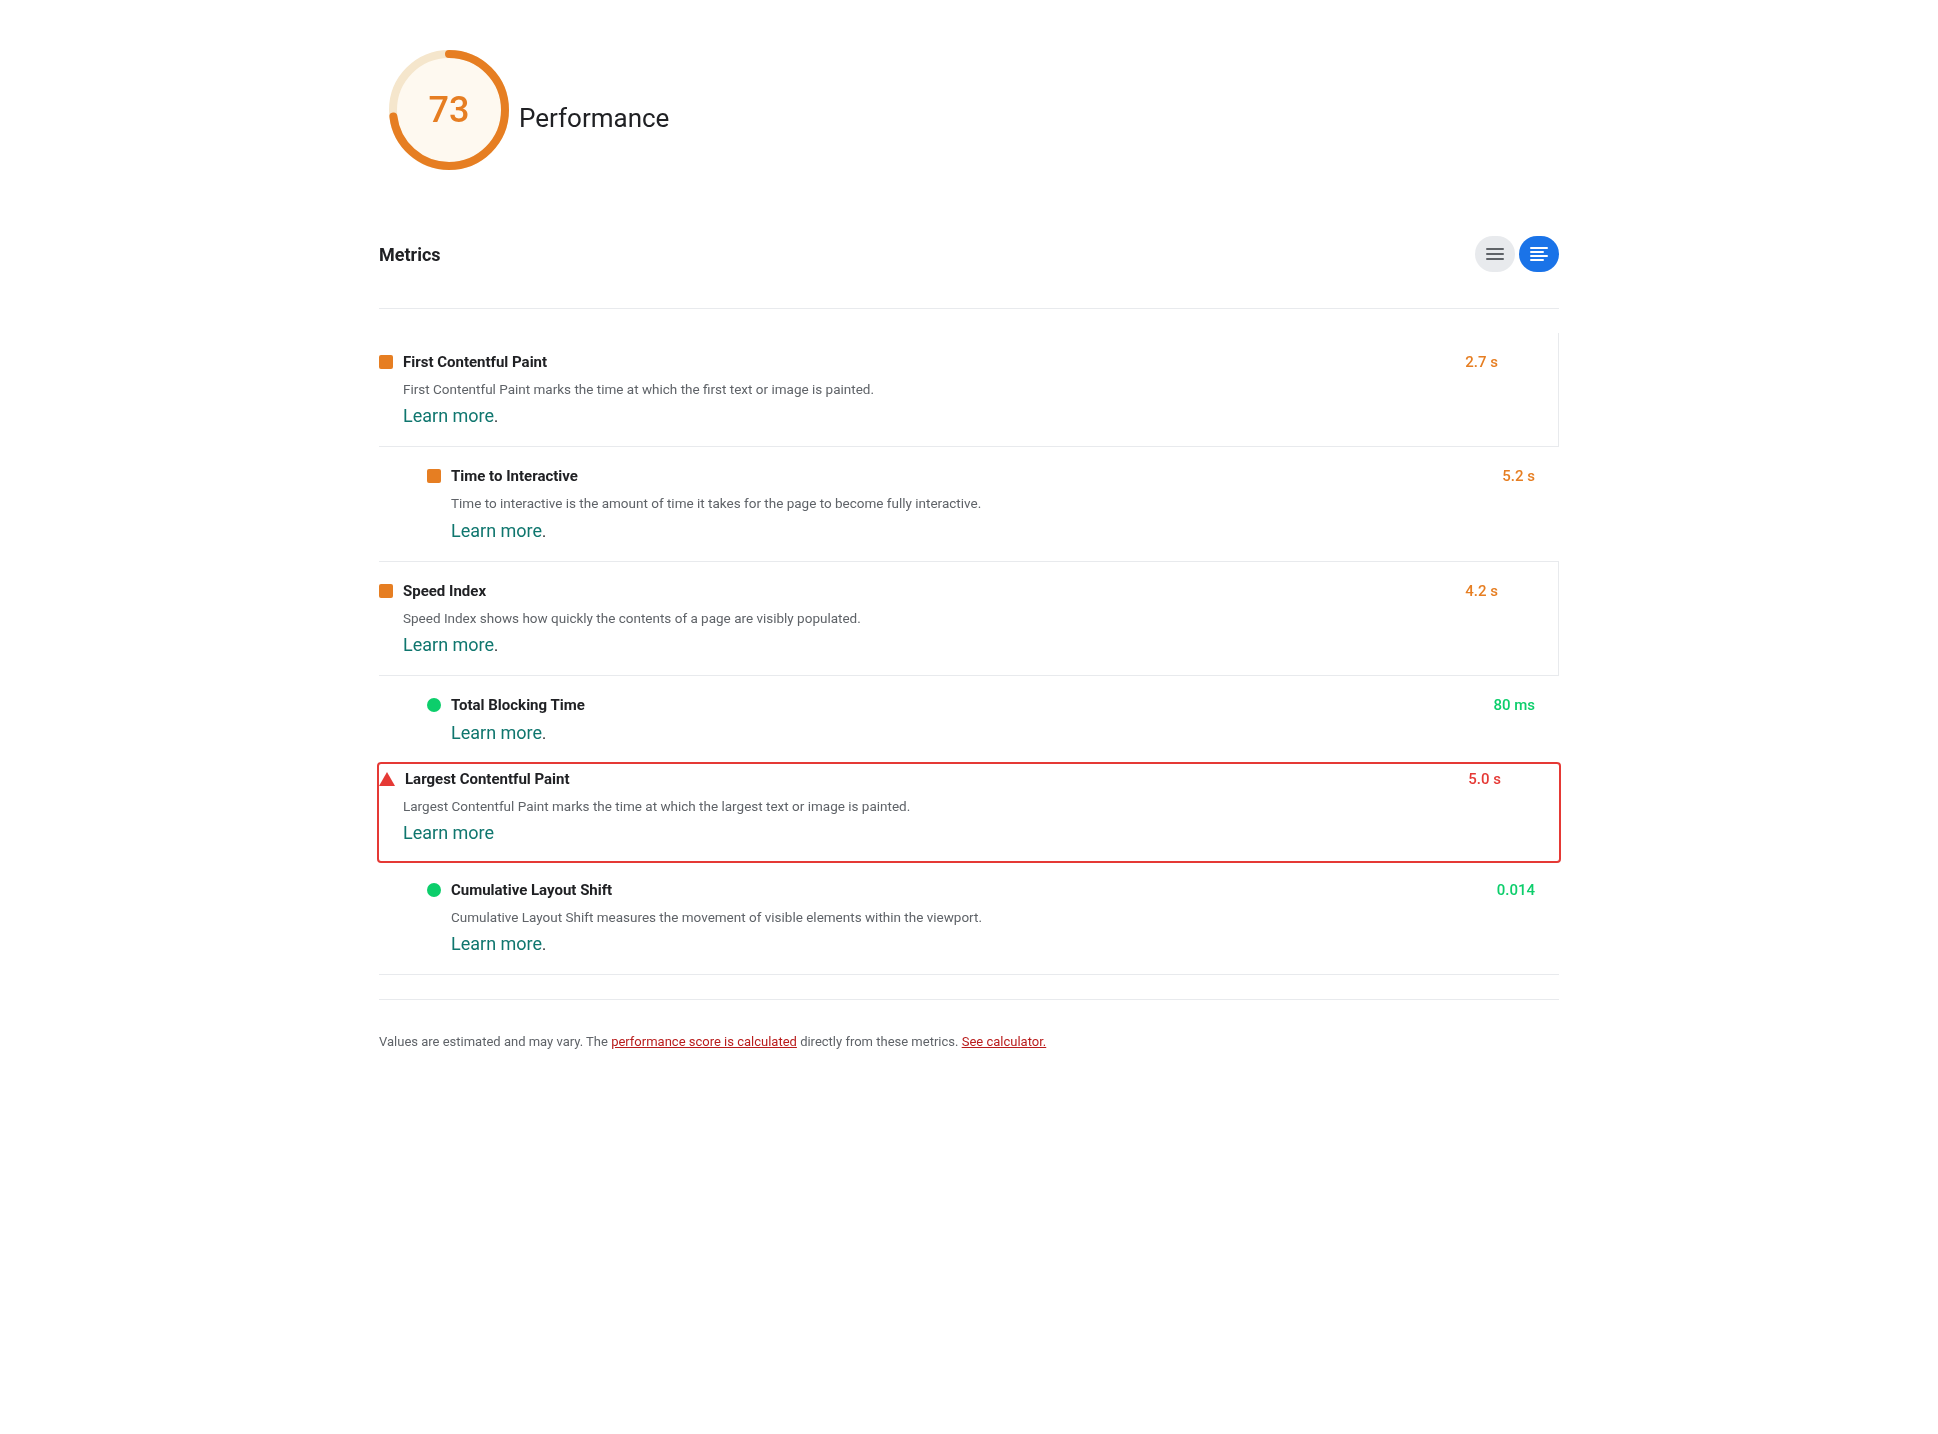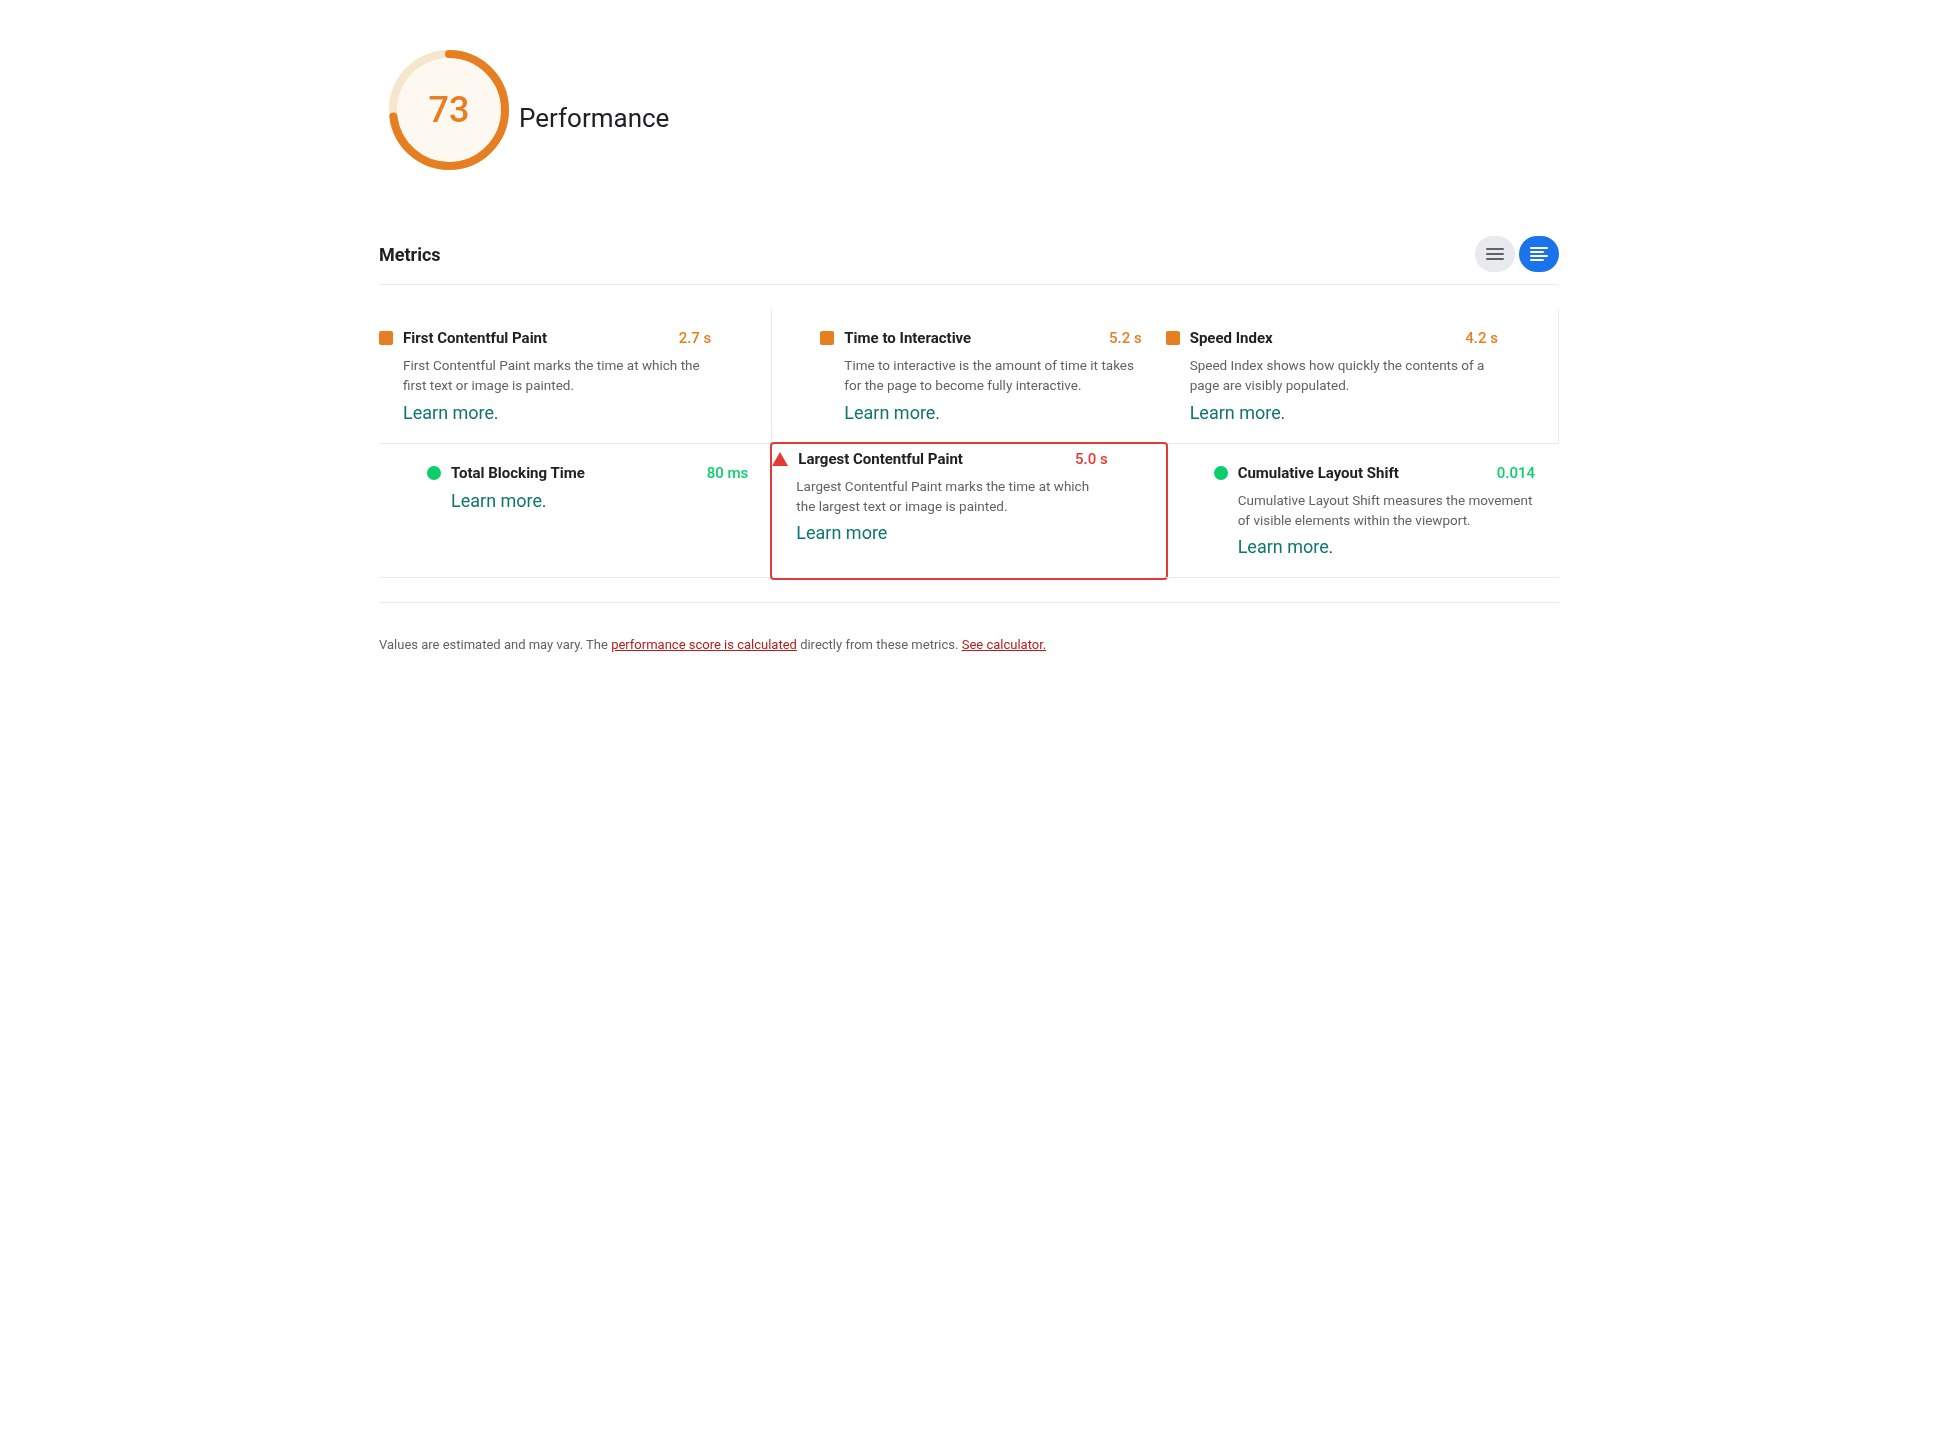--- a/index.html
+++ b/index.html
@@ -47,21 +47,21 @@
       font-weight: 400;
       color: #202124;
       letter-spacing: 0;
     }
 
     
     .metrics-header {
       display: flex;
       align-items: center;
       justify-content: space-between;
-      margin-bottom: 12px;
+      margin-bottom: 36px;
       padding-bottom: 0;
     }
 
     .metrics-title {
       font-size: 18px;
       font-weight: 700;
       color: #202124;
     }
 
     .view-toggle {
@@ -94,21 +94,21 @@
     
     .divider {
       border: none;
       border-top: 1px solid #e8eaed;
       margin-bottom: 24px;
     }
 
     
     .metrics-grid {
       display: grid;
-      grid-template-columns: 1fr 1fr 1fr;
+      grid-template-columns: 1fr;
       gap: 0;
     }
 
     .metric-item {
       padding: 20px 24px 20px 0;
       border-bottom: 1px solid #e8eaed;
       position: relative;
     }
 
     .metric-item:nth-child(odd) {

